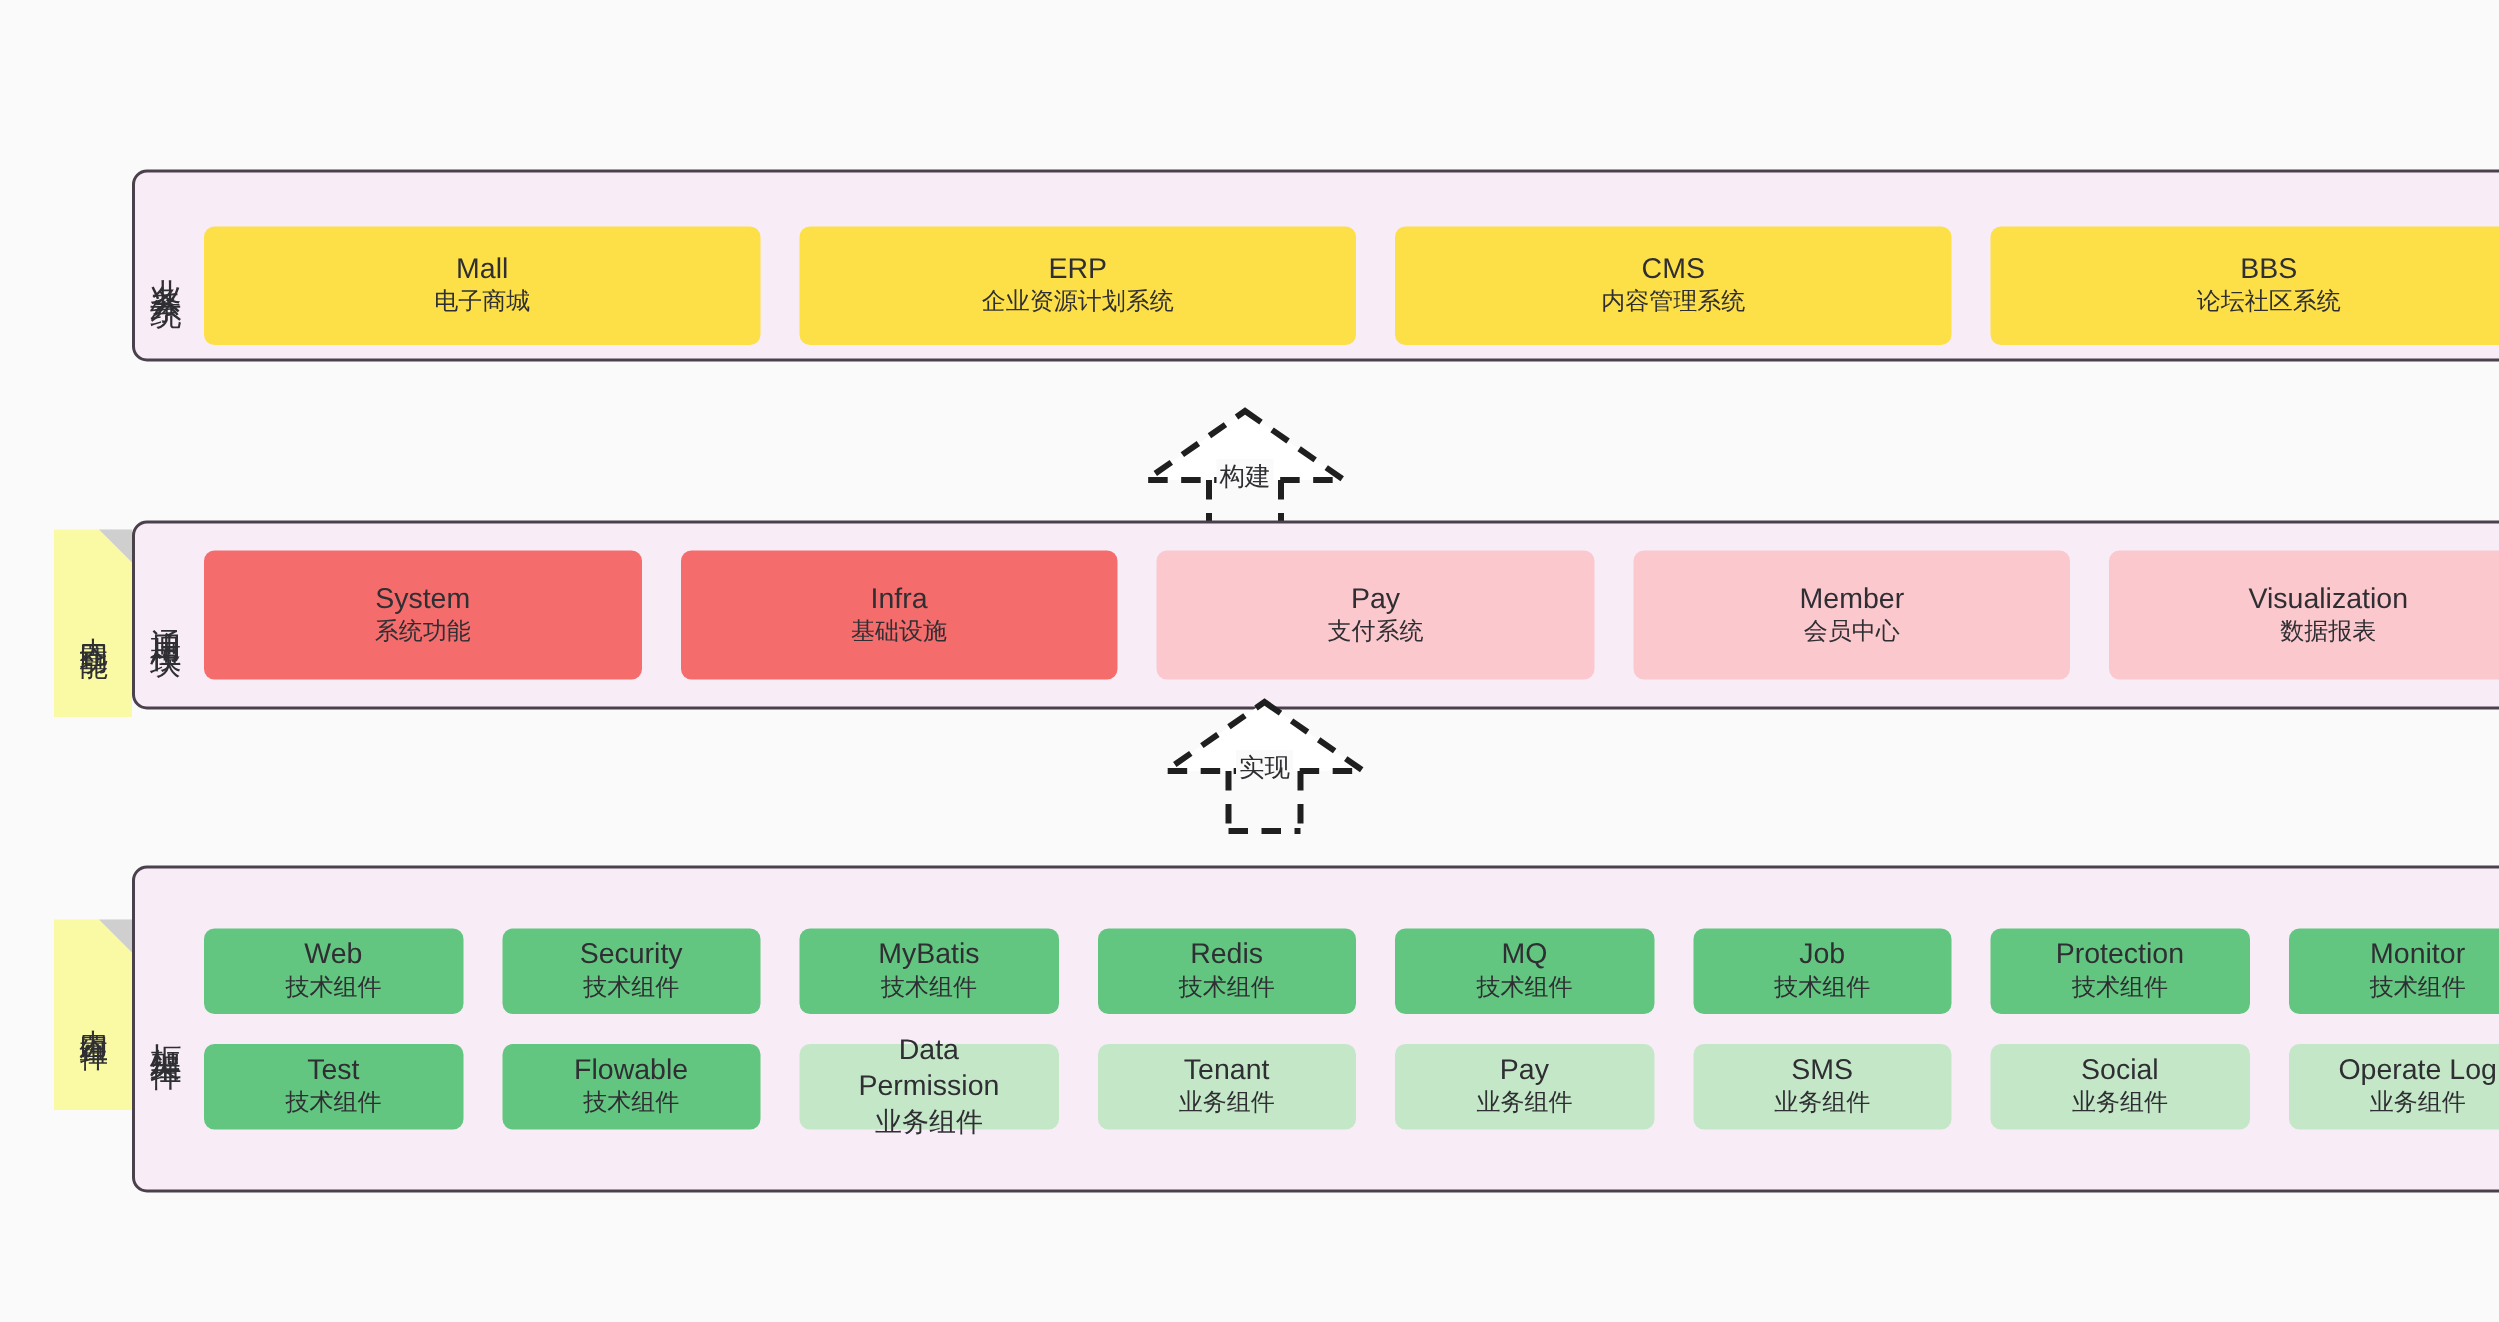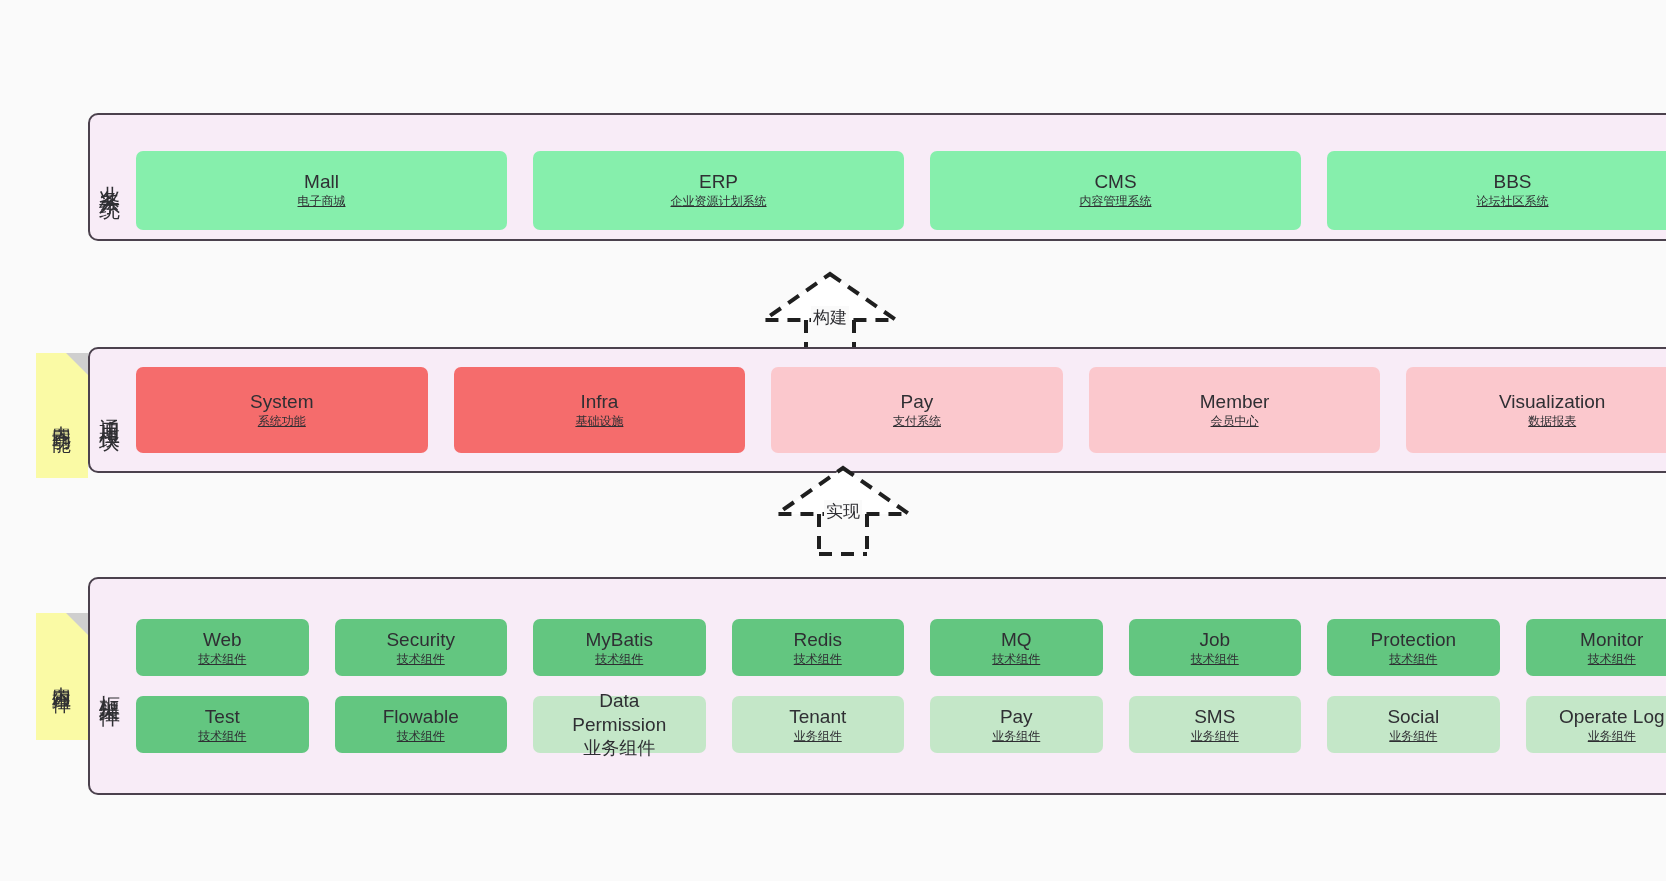--- a/index.html
+++ b/index.html
@@ -71,24 +71,24 @@
     border-radius: 7px;
     display: flex;
     flex-direction: column;
     align-items: center;
     justify-content: center;
     text-align: center;
     padding: 6px 4px;
     line-height: 1.28;
   }
   .card .t1 { font-size: 19px; }
-  .card .t2 { font-size: 12px; text-decoration: underline; }
+  .card .t2 { font-size: 16px; }
   .card .t3 { font-size: 18px; }
 
-  .c-blue       { background: #86efac; margin-top: 26px; }
+  .c-blue       { background: #fde047; margin-top: 26px; }
   .c-red        { background: #f56c6c; }
   .c-pink       { background: #fbc8cd; }
   .c-green      { background: #63c680; }
   .c-lightgreen { background: #c4e7c8; }
 
   .h-business  { height: 79px; }
   .h-module    { height: 86px; }
   .h-component { height: 57px; justify-content: center; }
 
   

